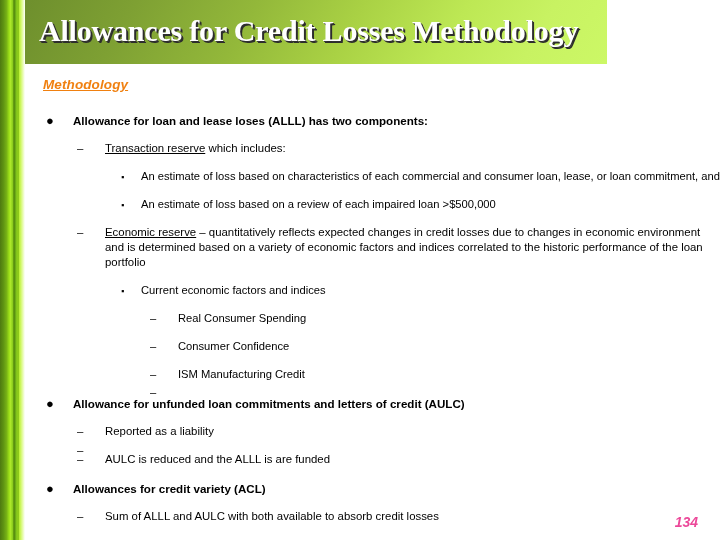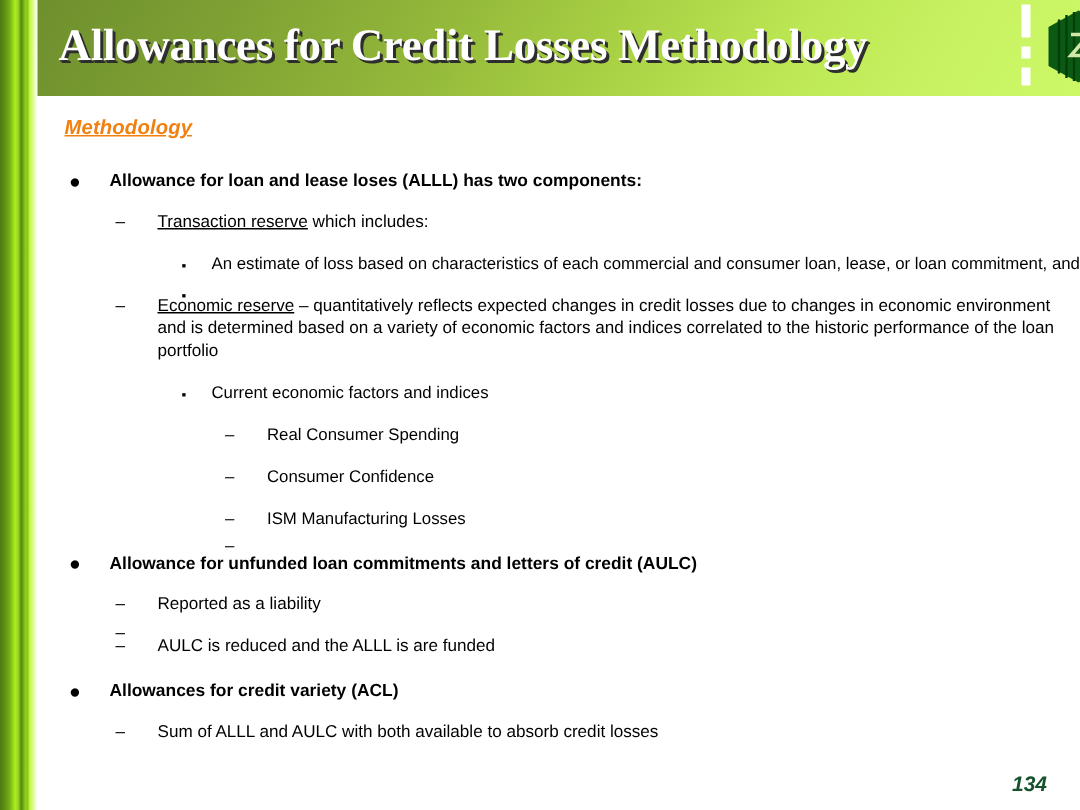--- a/index.html
+++ b/index.html
@@ -31,21 +31,21 @@
   #left-bar .stripe-a{
     position:absolute;left:10px;top:0;width:3px;height:100%;
     background:linear-gradient(to right,#b4ef2c,#86c81a);
   }
   #left-bar .stripe-b{
     position:absolute;left:17px;top:0;width:2px;height:100%;
     background:#8cc91a;
   }
   
   #header{
-    position:absolute;left:25px;top:0;width:695px;height:64px;
+    position:absolute;left:25px;top:0;width:582px;height:64px;
     background:linear-gradient(120deg,
       #6e8f2d 0%,
       #7ea033 18%,
       #93b83a 38%,
       #a9d144 55%,
       #bde854 72%,
       #c8f262 86%,
       #ccf866 100%);
     overflow:hidden;
   }
@@ -110,21 +110,21 @@
   
   .l3 > li.row{padding-left:116px;margin-top:5px;font-size:11.2px;font-weight:normal;line-height:15px;}
   .l3 > li.row > .mk{left:96px;font-size:9px;line-height:16px;font-weight:normal;}
   
   .l4 > li.row{padding-left:153px;margin-top:3px;font-size:11.2px;font-weight:normal;line-height:15px;}
   .l4 > li.row > .mk{left:125px;font-size:11.2px;line-height:15px;}
   .underline{text-decoration:underline;}
   #page-number{
     position:absolute;right:22px;bottom:10px;
     font-size:14px;font-weight:bold;font-style:italic;
-    color:#14532d;
+    color:#ec4899;
   }
 </style>
 </head>
 <body>
 
 <div id="left-bar">
   <span class="stripe-a"></span>
   <span class="stripe-b"></span>
 </div>
 
@@ -172,20 +172,21 @@
       </li>
     </ul>
 
     <ul class="lvl l3">
       <li class="row">
         <span class="mk">▪</span>
         <span class="tx">An estimate of loss based on characteristics of each commercial and consumer loan, lease, or loan commitment, and</span>
       </li>
       <li class="row">
         <span class="mk">▪</span>
+        <span class="tx">An estimate of loss based on a review of each impaired loan &gt;$500,000</span>
       </li>
     </ul>
 
     <ul class="lvl l2">
       <li class="row">
         <span class="mk">–</span>
         <span class="tx"><span class="underline">Economic reserve</span><span> – quantitatively reflects expected changes in credit losses due to changes in economic environment and is determined based on a variety of economic factors and indices correlated to the historic performance of the loan portfolio</span></span>
       </li>
     </ul>
 
@@ -200,21 +201,21 @@
       <li class="row">
         <span class="mk">–</span>
         <span class="tx">Real Consumer Spending</span>
       </li>
       <li class="row">
         <span class="mk">–</span>
         <span class="tx">Consumer Confidence</span>
       </li>
       <li class="row">
         <span class="mk">–</span>
-        <span class="tx">ISM Manufacturing Losses</span>
+        <span class="tx">ISM Manufacturing Credit</span>
       </li>
       <li class="row">
         <span class="mk">–</span>
       </li>
     </ul>
 
     <ul class="lvl l1" style="margin-top:14px;">
       <li class="row">
         <span class="mk">●</span>
         <span class="tx">Allowance for unfunded loan commitments and letters of credit (AULC)</span>

